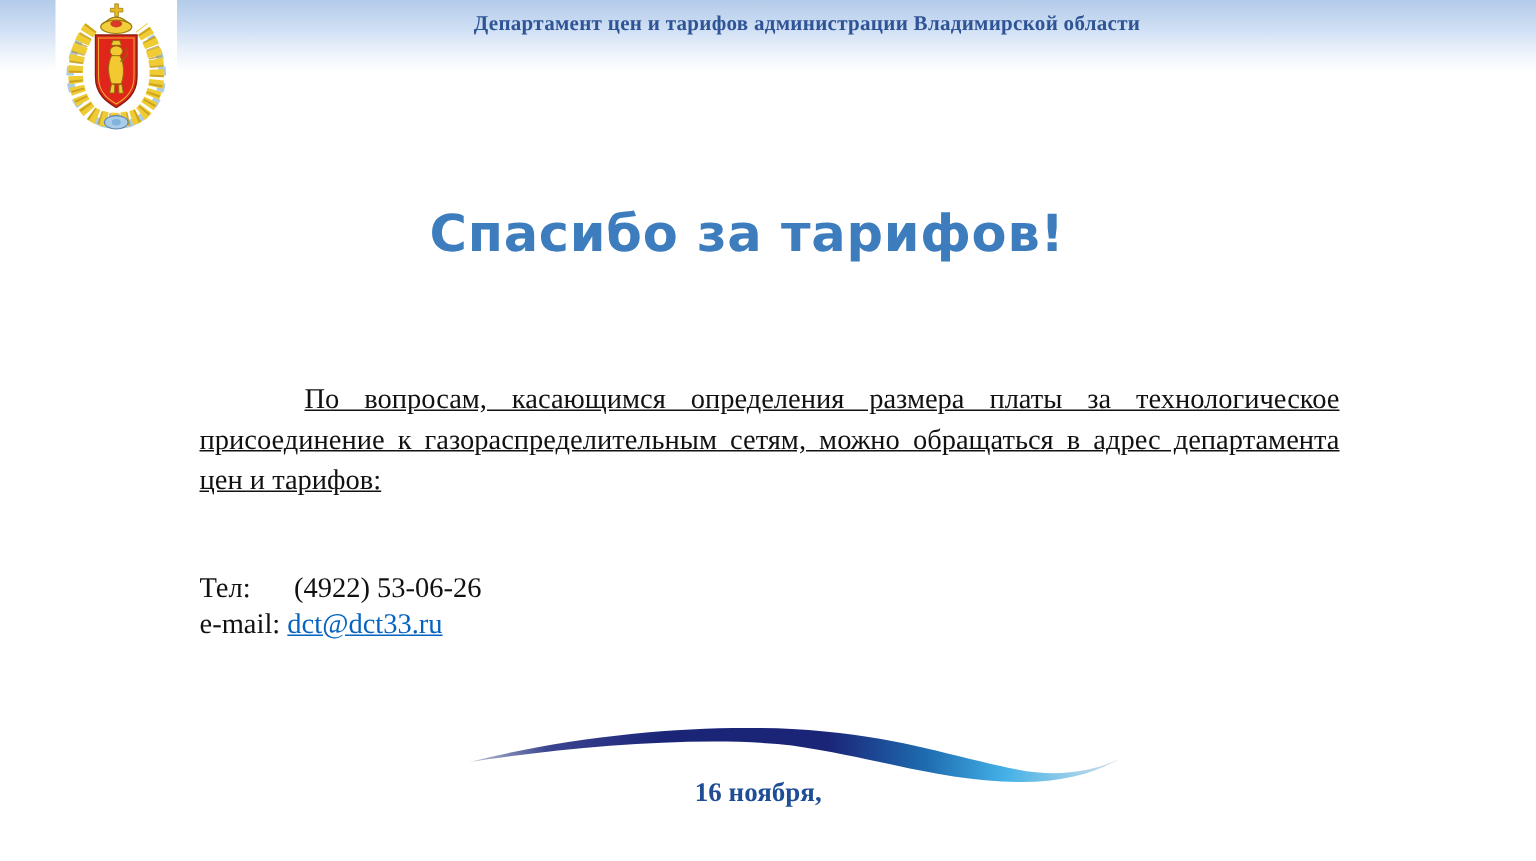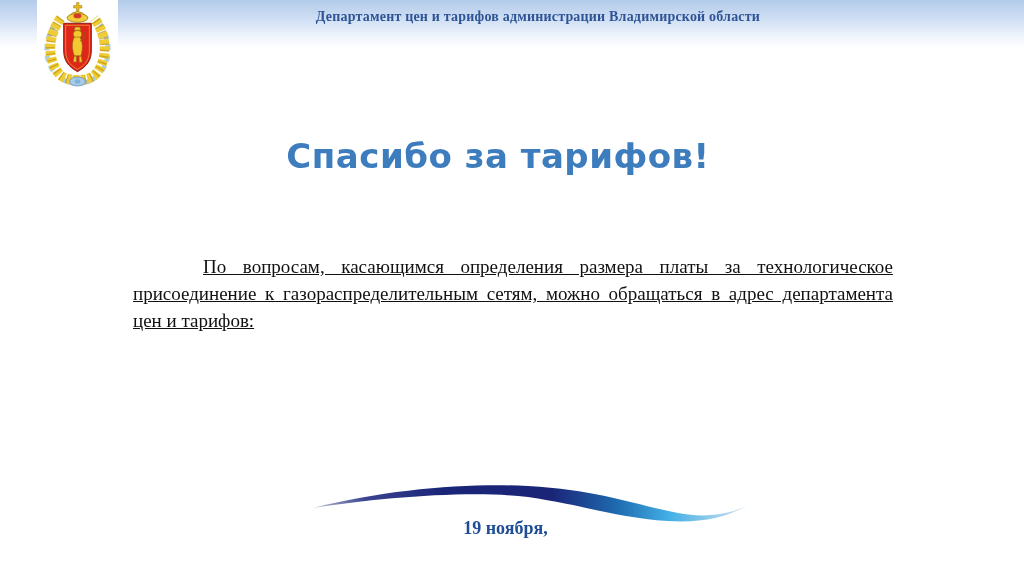--- a/index.html
+++ b/index.html
@@ -84,20 +84,27 @@
   </svg>
 </div>
 
 <div class="header-title">Департамент цен и тарифов администрации Владимирской области</div>
 
 <div class="main-title">Спасибо за тарифов!</div>
 
 <div class="body-par">По вопросам, касающимся определения размера платы за технологическое присоединение к газораспределительным сетям, можно обращаться в адрес департамента цен и тарифов:</div>
 
 <div class="contacts">
+  <div>
+    <span class="phone-label">Тел:</span><span>(4922) 53-06-26</span>
+  </div>
+  <div>
+    <span class="email-label">e-mail:</span>
+    <a class="email-link">dct@dct33.ru</a>
+  </div>
 </div>
 
 <svg class="swoosh" viewBox="0 0 460 45">
   <defs>
     <linearGradient id="swooshGrad" x1="0" y1="0" x2="1" y2="0">
       <stop offset="0" stop-color="#b8c0cf"></stop>
       <stop offset="0.12" stop-color="#3a4490"></stop>
       <stop offset="0.30" stop-color="#1b2578"></stop>
       <stop offset="0.55" stop-color="#1b2578"></stop>
       <stop offset="0.70" stop-color="#1e6cb0"></stop>
@@ -109,14 +116,14 @@
   <path d="M15,27
            C90,8 170,2 230,5
            C300,9 330,22 380,32
            C410,38 435,32 450,24
            C430,36 405,42 370,40
            C320,37 290,25 230,16
            C170,9 80,17 15,27 Z" fill="url(#swooshGrad)"></path>
 </svg>
 
 <div class="footer-date">
-  <div>19 ноября,</div>
+  <div>16 ноября,</div>
 </div>
 
 </body></html>

